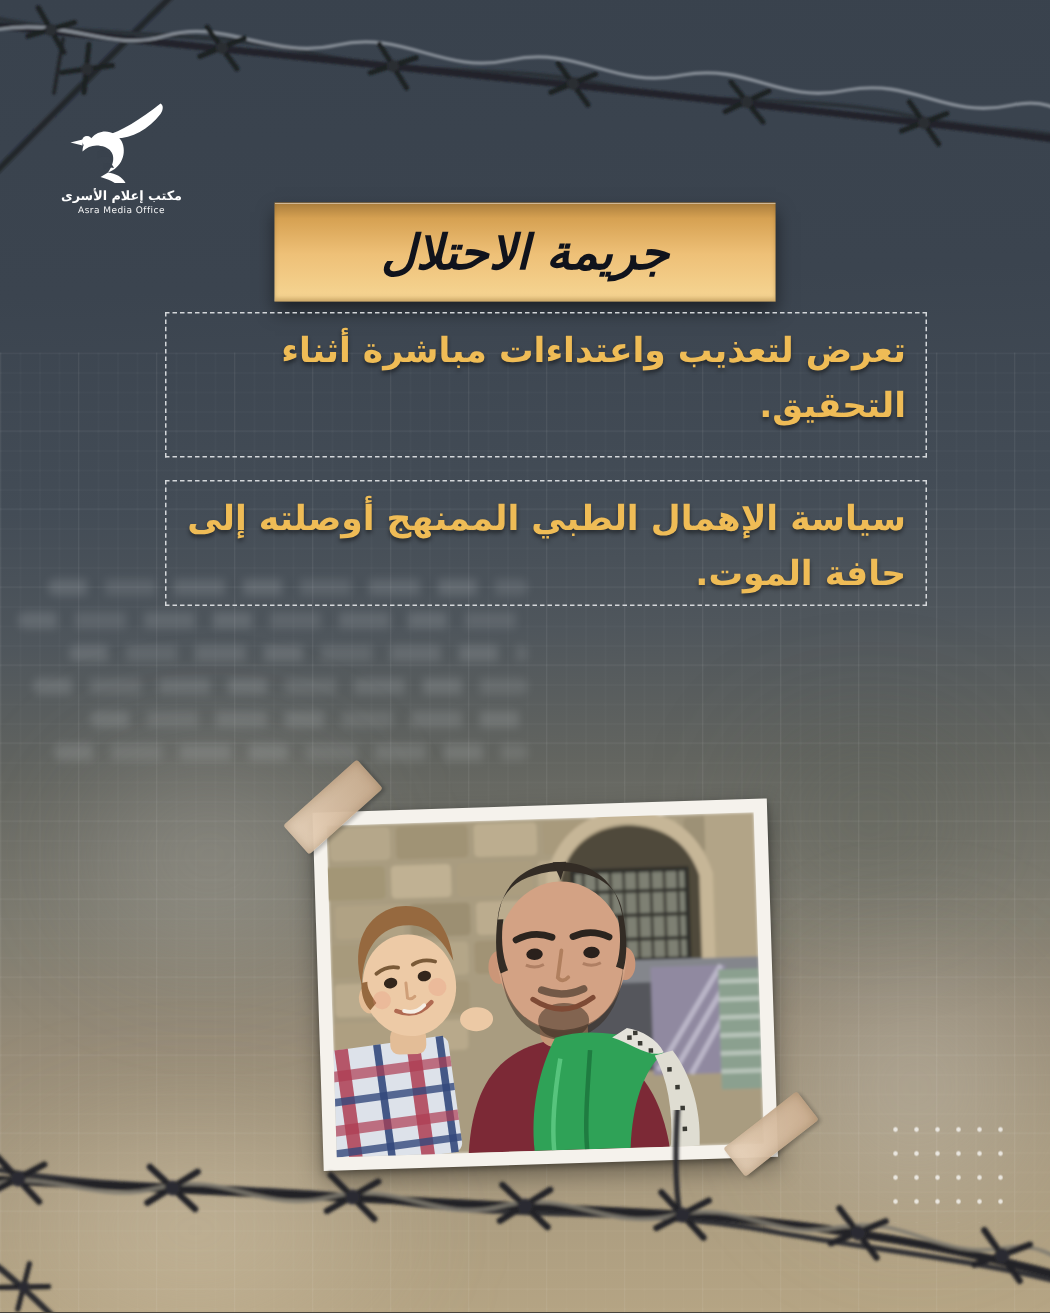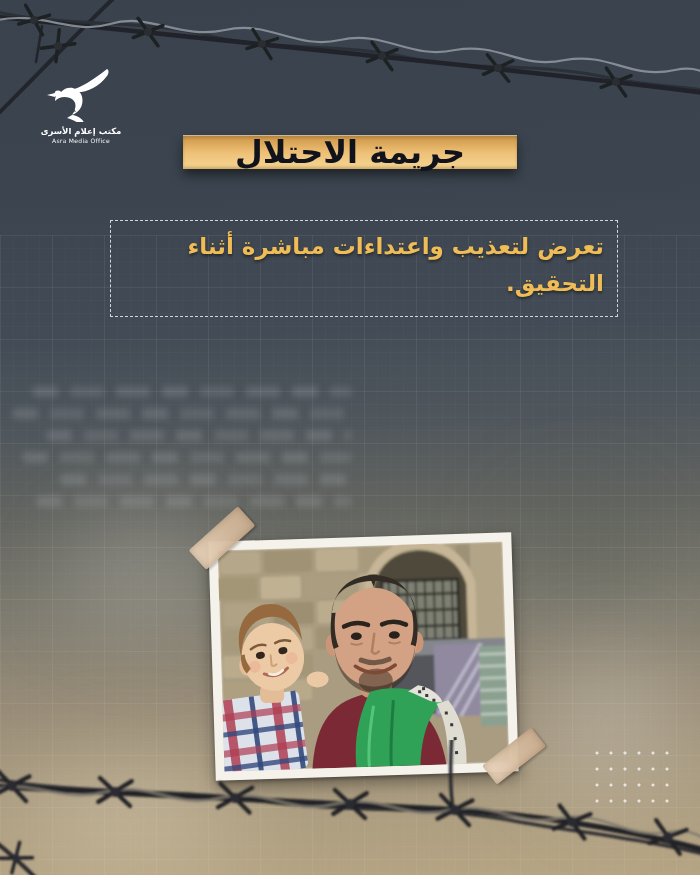--- a/index.html
+++ b/index.html
@@ -35,38 +35,38 @@
 
   .wire{position:absolute;left:0;pointer-events:none;}
   .wire-top{top:0;}
   .wire-bottom{top:740px;z-index:30;}
 
   .logo{position:absolute;left:36px;top:68px;width:90px;text-align:center;color:#fff;z-index:5;}
   .logo .ar{font-size:8.5px;font-weight:bold;line-height:1.25;direction:rtl;text-align:center;}
   .logo .en{font-size:6px;letter-spacing:.3px;opacity:.95;}
 
   .banner{
-    position:absolute;left:183px;top:135px;width:334px;height:34px;z-index:6;
+    position:absolute;left:183px;top:135px;width:334px;height:66px;z-index:6;
     background:linear-gradient(180deg,#a87c3c 0%,#d6a152 16%,#eec077 52%,#f6d694 100%);
     box-shadow:0 6px 11px rgba(0,0,0,.5), inset 0 1px 0 rgba(255,255,255,.45), inset 0 -2px 3px rgba(120,80,20,.35);
-    display:flex;align-items:center;justify-content:center;
+    display:flex;align-items:center;justify-content:center;font-style:italic;
   }
   .banner .title{font-size:32px;font-weight:bold;color:#10131c;direction:rtl;line-height:1;}
 
   .fact-box{
     position:absolute;left:110px;width:508px;box-sizing:border-box;z-index:6;
     border:1.5px dashed rgba(238,240,242,.85);
     padding:7px 13px 7px 10px;overflow:hidden;
   }
   .fact-box p{
     margin:0;direction:rtl;text-align:right;white-space:pre-line;
     font-size:23px;font-weight:bold;line-height:37px;color:#efbc56;
     text-shadow:0 2px 3px rgba(0,0,0,.45);
   }
-  .box1{top:220px;height:97px;}
+  .box1{top:208px;height:97px;}
   .box2{top:320px;height:84px;}
   .box3{top:427px;height:86px;}
 
   .photo{
     position:absolute;left:212px;top:537px;width:303px;height:239px;z-index:10;
     background:#f5f2ec;transform:rotate(-1.8deg);
     box-shadow:0 7px 16px rgba(0,0,0,.38), 0 2px 4px rgba(0,0,0,.3);
   }
   .photo svg{position:absolute;left:9px;top:9px;}
 
@@ -145,20 +145,24 @@
     <div class="en">Asra Media Office</div>
   </div>
 
   <div class="banner">
     <span class="title">جريمة الاحتلال</span>
   </div>
 
   <div class="fact-box box1">
     <p>تعرض لتعذيب واعتداءات مباشرة أثناء
 التحقيق.</p>
+  </div>
+  <div class="fact-box box2">
+    <p>سياسة الإهمال الطبي الممنهج أوصلته إلى
+حافة الموت.</p>
   </div>
 
   <div class="photo">
     <svg width="285" height="221" viewBox="0 0 285 221">
       <defs>
         <filter id="bgblur">
             <feGaussianBlur stdDeviation="1.1"></feGaussianBlur>
           </filter>
         <clipPath id="ph">
             <rect x="0" y="0" width="285" height="221"></rect>

